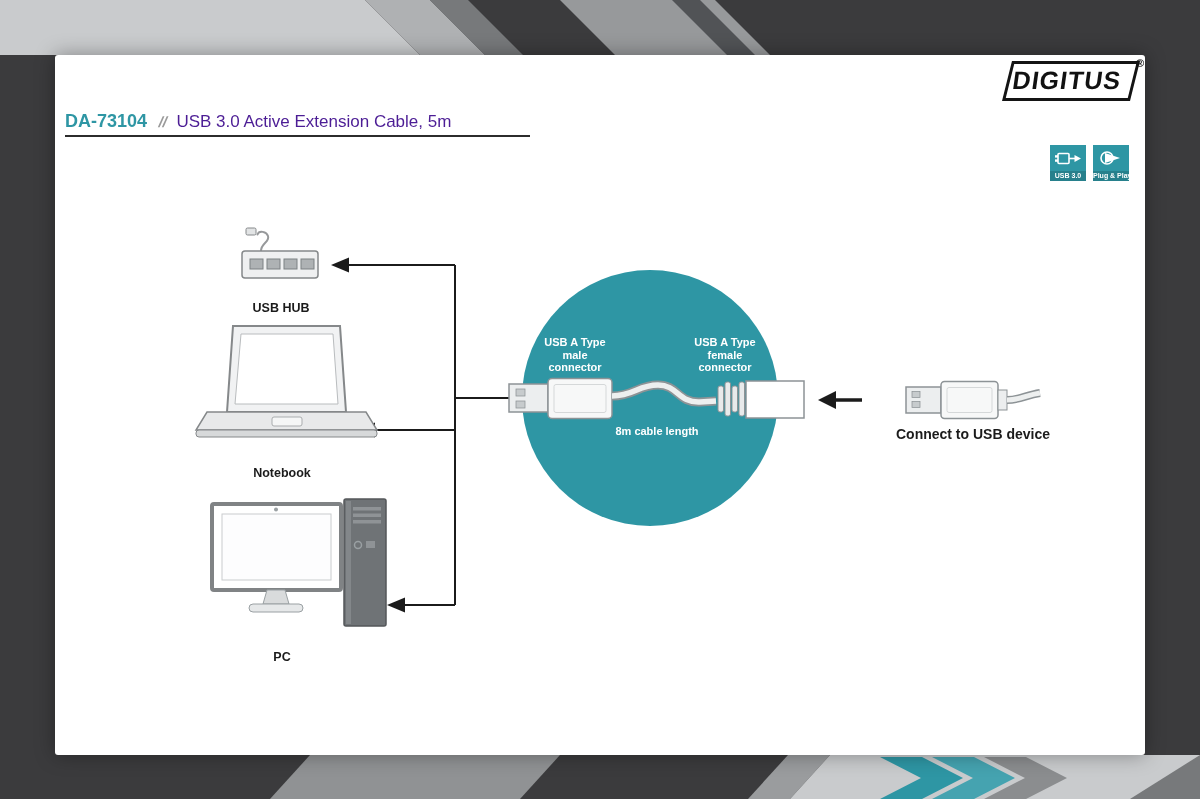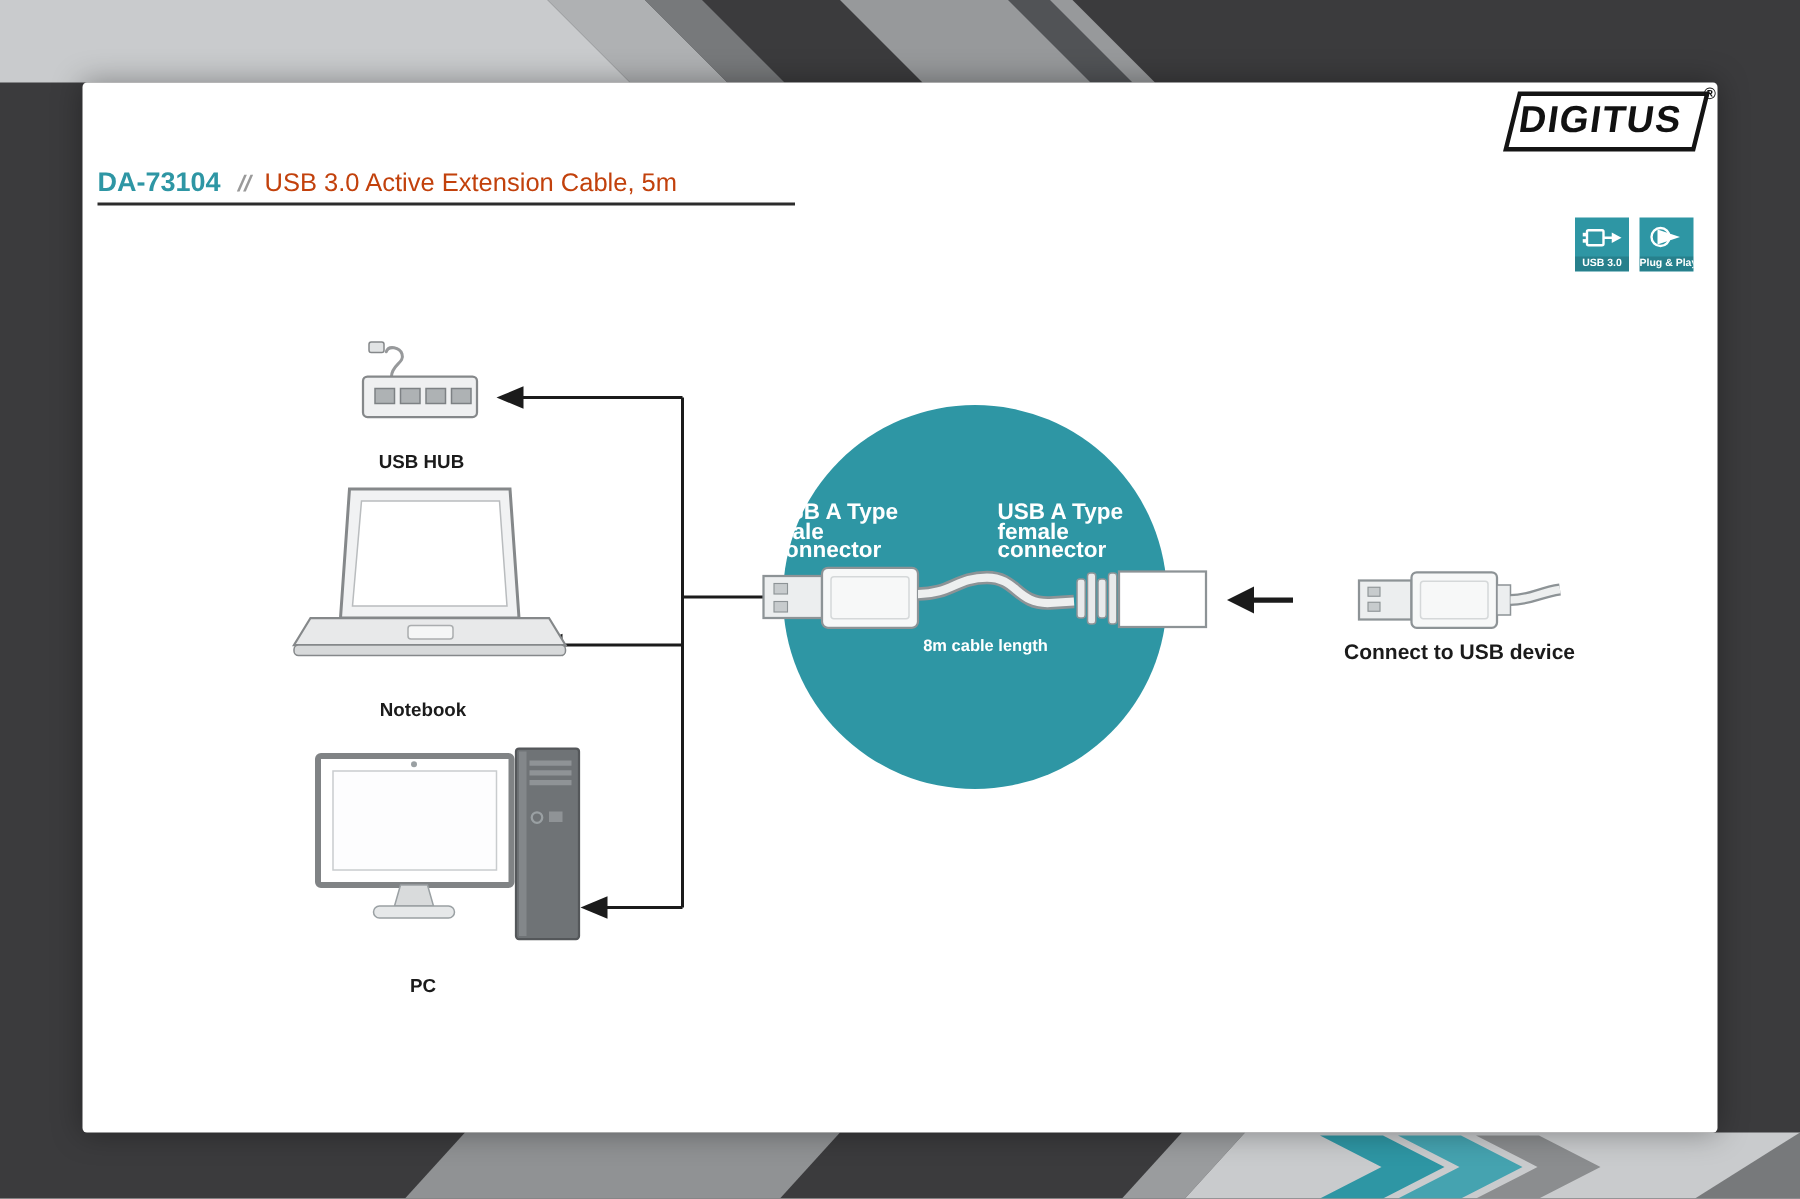--- a/index.html
+++ b/index.html
@@ -17,39 +17,39 @@
   .logo { position:absolute; left:952px; top:6px; width:128px; height:40px; }
   .logo-border { position:absolute; inset:0; border:3px solid #141414; transform:skewX(-14deg); }
   .logo-text { position:absolute; left:0; right:8px; top:5px; text-align:center;
     font-weight:bold; font-size:25px; letter-spacing:1px; color:#111; transform:skewX(-8deg); }
   .logo-r { position:absolute; right:-9px; top:-4px; font-size:11px; font-weight:bold; color:#111; }
 
   
   .header { position:absolute; left:10px; top:56px; display:flex; align-items:baseline; white-space:nowrap; }
   .model { color:#2E96A4; font-weight:bold; font-size:18px;text-align:right; }
   .sep { color:#9a9a9a; font-weight:bold; font-size:15px; margin:0 9px 0 12px; transform:skewX(-14deg); }
-  .title { color:#c2410c; font-weight:500; font-size:17px; }
+  .title { color:#4c1d95; font-weight:500; font-size:17px; }
   .rule { position:absolute; left:10px; top:80px; width:465px; height:2px; background:#2c2c2c; }
 
   
   .badges { position:absolute; left:995px; top:90px; display:flex; gap:7px; }
   .badge { width:36px; height:36px; background:#2E96A4; display:flex; flex-direction:column;
     align-items:center; justify-content:flex-end; overflow:hidden; }
   .badge .icon-wrap { flex:1; display:flex; align-items:center; justify-content:center; width:100%; }
   .badge-label { width:100%; text-align:center; color:#fff; font-size:7px; font-weight:bold;
     line-height:10px; background:rgba(0,0,0,.14); white-space:nowrap; }
 
   
   .diagram { position:absolute; inset:0; }
   .diagram svg.art { position:absolute; left:0; top:0; }
 
   .dev-label { position:absolute; width:160px; text-align:center;
     font-size:12.5px; font-weight:bold; color:#1b1b1b;margin-top:14px; }
-  .circle-label { position:absolute; width:120px; text-align:left; color:#ffffff;
-    font-size:15px; font-weight:bold; line-height:12.5px; white-space:pre-line; }
+  .circle-label { position:absolute; width:120px; text-align:center; color:#ffffff;
+    font-size:11px; font-weight:bold; line-height:12.5px; white-space:pre-line; }
   .length-label { position:absolute; width:160px; text-align:center; color:#ffffff;
     font-size:11px; font-weight:bold; }
   .connect-label { position:absolute; width:220px; text-align:center;
     font-size:14px; font-weight:bold; color:#1b1b1b; }
 </style>
 </head>
 <body>
 
 <div class="page">
 

